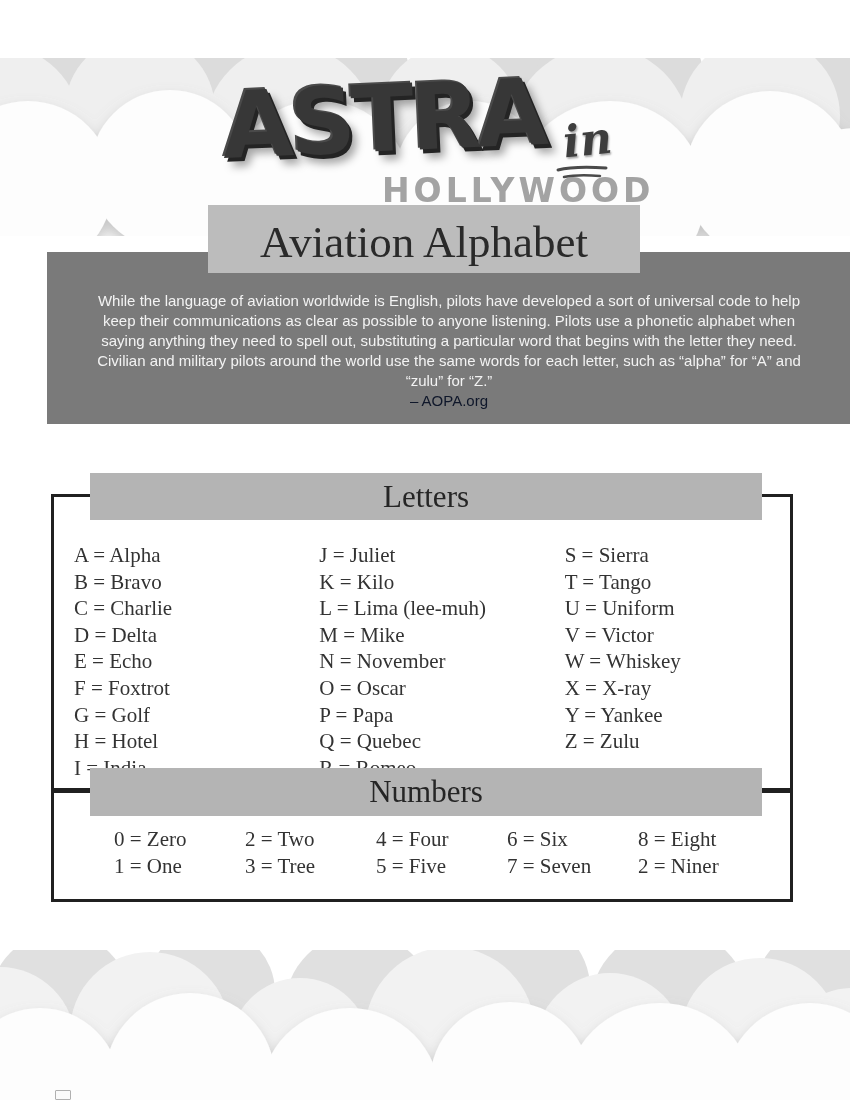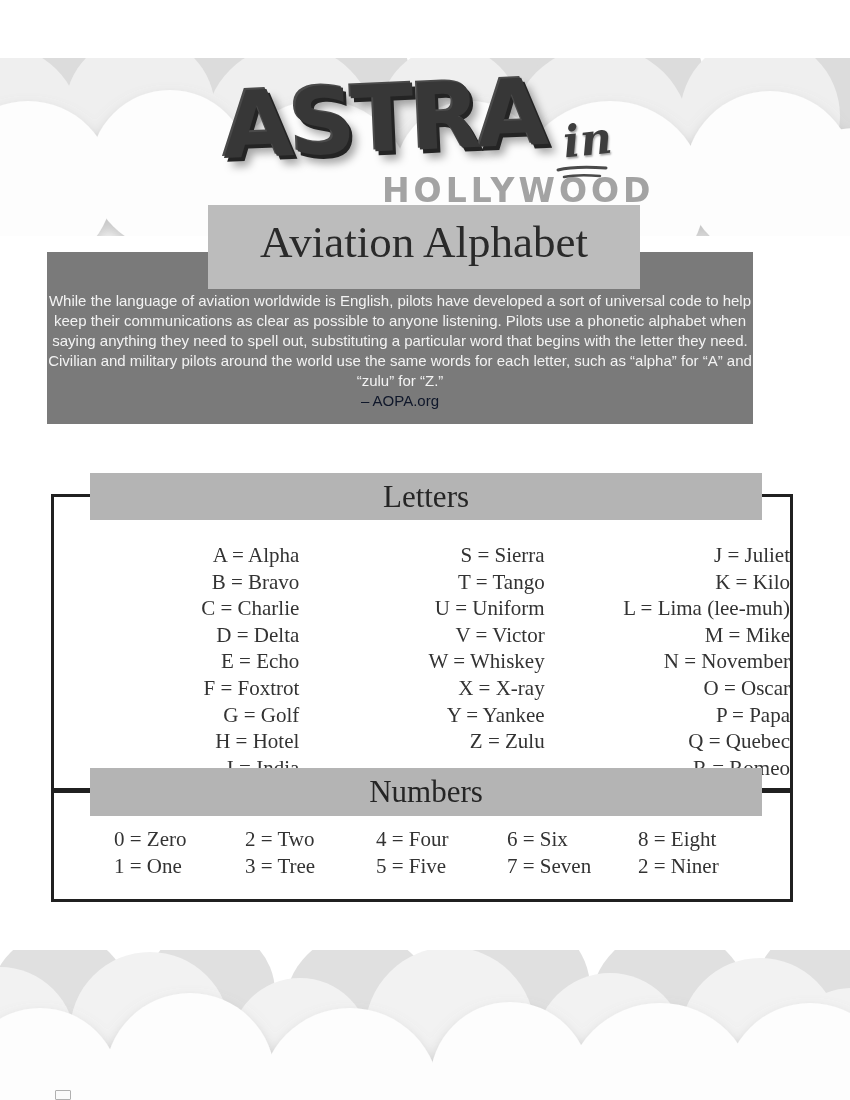--- a/index.html
+++ b/index.html
@@ -19,45 +19,45 @@
   .in-word { position:absolute; left:563px; top:114px; z-index:6;
              font-family:"DejaVu Serif", serif; font-style:italic; font-weight:bold;
              font-size:44px; color:#3e3e3e; transform:rotate(-6deg);
              text-shadow:1px 2px 2px rgba(0,0,0,0.35); }
   .in-underline { position:absolute; left:554px; top:164px; z-index:6; }
   .hollywood { position:absolute; left:382px; top:171px; z-index:3;
                font-family:"DejaVu Sans", sans-serif; font-weight:bold; font-size:33px;
                letter-spacing:4px; color:#a3a3a3;text-align:center; }
 
   
-  .title-box { position:absolute; left:208px; top:205px; width:432px; height:84px;
+  .title-box { position:absolute; left:208px; top:205px; width:432px; height:68px;
                background:#bcbcbc; z-index:5; text-align:center; }
   .title-box h1 { font-size:45px; font-weight:normal; line-height:74px; color:#2a2a2a;
                   font-family:"Liberation Serif", serif; }
-  .intro-box { position:absolute; left:47px; top:252px; width:706px; height:172px;
+  .intro-box { position:absolute; left:47px; top:252px; width:804px; height:172px;
                background:#7a7a7a; z-index:2; text-align:center; }
   .intro-text { margin:39px auto 0 auto; width:706px; color:#f3f3f3;
                 font-family:"Liberation Sans", sans-serif; font-size:15px; line-height:20px; }
   .intro-attrib { color:#0f172a; font-family:"Liberation Sans", sans-serif;
                   font-size:15px; line-height:20px; }
 
   
   .section { position:absolute; left:51px; width:742px; border:3px solid #202020;
              background:#fff; z-index:2; }
   .section-letters { top:494px; height:297px; }
   .section-numbers { top:790px; height:112px; }
   .section-bar { position:absolute; left:36px; width:672px; background:#b4b4b4;
                  text-align:center; z-index:3; }
   .section-letters .section-bar { top:-24px; height:47px; }
   .section-numbers .section-bar { top:-25px; height:48px; }
   .section-bar h2 { font-weight:normal; font-size:31px; color:#252525; line-height:47px;
                     font-family:"Liberation Serif", serif; }
 
   .letters-grid { display:flex; padding-top:45px; }
-  .letters-col { flex:1; text-align:right;margin-left:20px; }
+  .letters-col { flex:1; text-align:left;margin-left:20px; }
   .phonetic-item { display:block; font-size:21px; line-height:26.6px; color:#333; }
 
   .numbers-grid { display:flex; padding:33px 8px 0 60px; }
   .numbers-col { width:131px; text-align:left; }
   .numbers-col .phonetic-item { line-height:27px; }
 
   .artifact { position:absolute; left:55px; top:1090px; width:16px; height:10px;
               border:1px solid #b0b0b0; background:#fafafa; z-index:4; border-radius:1px; }
 </style>
 </head>
@@ -126,40 +126,40 @@
         <span class="phonetic-item">B = Bravo</span>
         <span class="phonetic-item">C = Charlie</span>
         <span class="phonetic-item">D = Delta</span>
         <span class="phonetic-item">E = Echo</span>
         <span class="phonetic-item">F = Foxtrot</span>
         <span class="phonetic-item">G = Golf</span>
         <span class="phonetic-item">H = Hotel</span>
         <span class="phonetic-item">I = India</span>
       </div>
       <div class="letters-col">
-        <span class="phonetic-item">S = Sierra</span>
-        <span class="phonetic-item">T = Tango</span>
-        <span class="phonetic-item">U = Uniform</span>
-        <span class="phonetic-item">V = Victor</span>
-        <span class="phonetic-item">W = Whiskey</span>
-        <span class="phonetic-item">X = X-ray</span>
-        <span class="phonetic-item">Y = Yankee</span>
-        <span class="phonetic-item">Z = Zulu</span>
-      </div>
-      <div class="letters-col">
         <span class="phonetic-item">J = Juliet</span>
         <span class="phonetic-item">K = Kilo</span>
         <span class="phonetic-item">L = Lima (lee-muh)</span>
         <span class="phonetic-item">M = Mike</span>
         <span class="phonetic-item">N = November</span>
         <span class="phonetic-item">O = Oscar</span>
         <span class="phonetic-item">P = Papa</span>
         <span class="phonetic-item">Q = Quebec</span>
         <span class="phonetic-item">R = Romeo</span>
       </div>
+      <div class="letters-col">
+        <span class="phonetic-item">S = Sierra</span>
+        <span class="phonetic-item">T = Tango</span>
+        <span class="phonetic-item">U = Uniform</span>
+        <span class="phonetic-item">V = Victor</span>
+        <span class="phonetic-item">W = Whiskey</span>
+        <span class="phonetic-item">X = X-ray</span>
+        <span class="phonetic-item">Y = Yankee</span>
+        <span class="phonetic-item">Z = Zulu</span>
+      </div>
     </div>
   </section>
 
   <section class="section section-numbers">
     <div class="section-bar">
       <h2>Numbers</h2>
     </div>
     <div class="numbers-grid">
       <div class="numbers-col">
         <span class="phonetic-item">0 = Zero</span>

